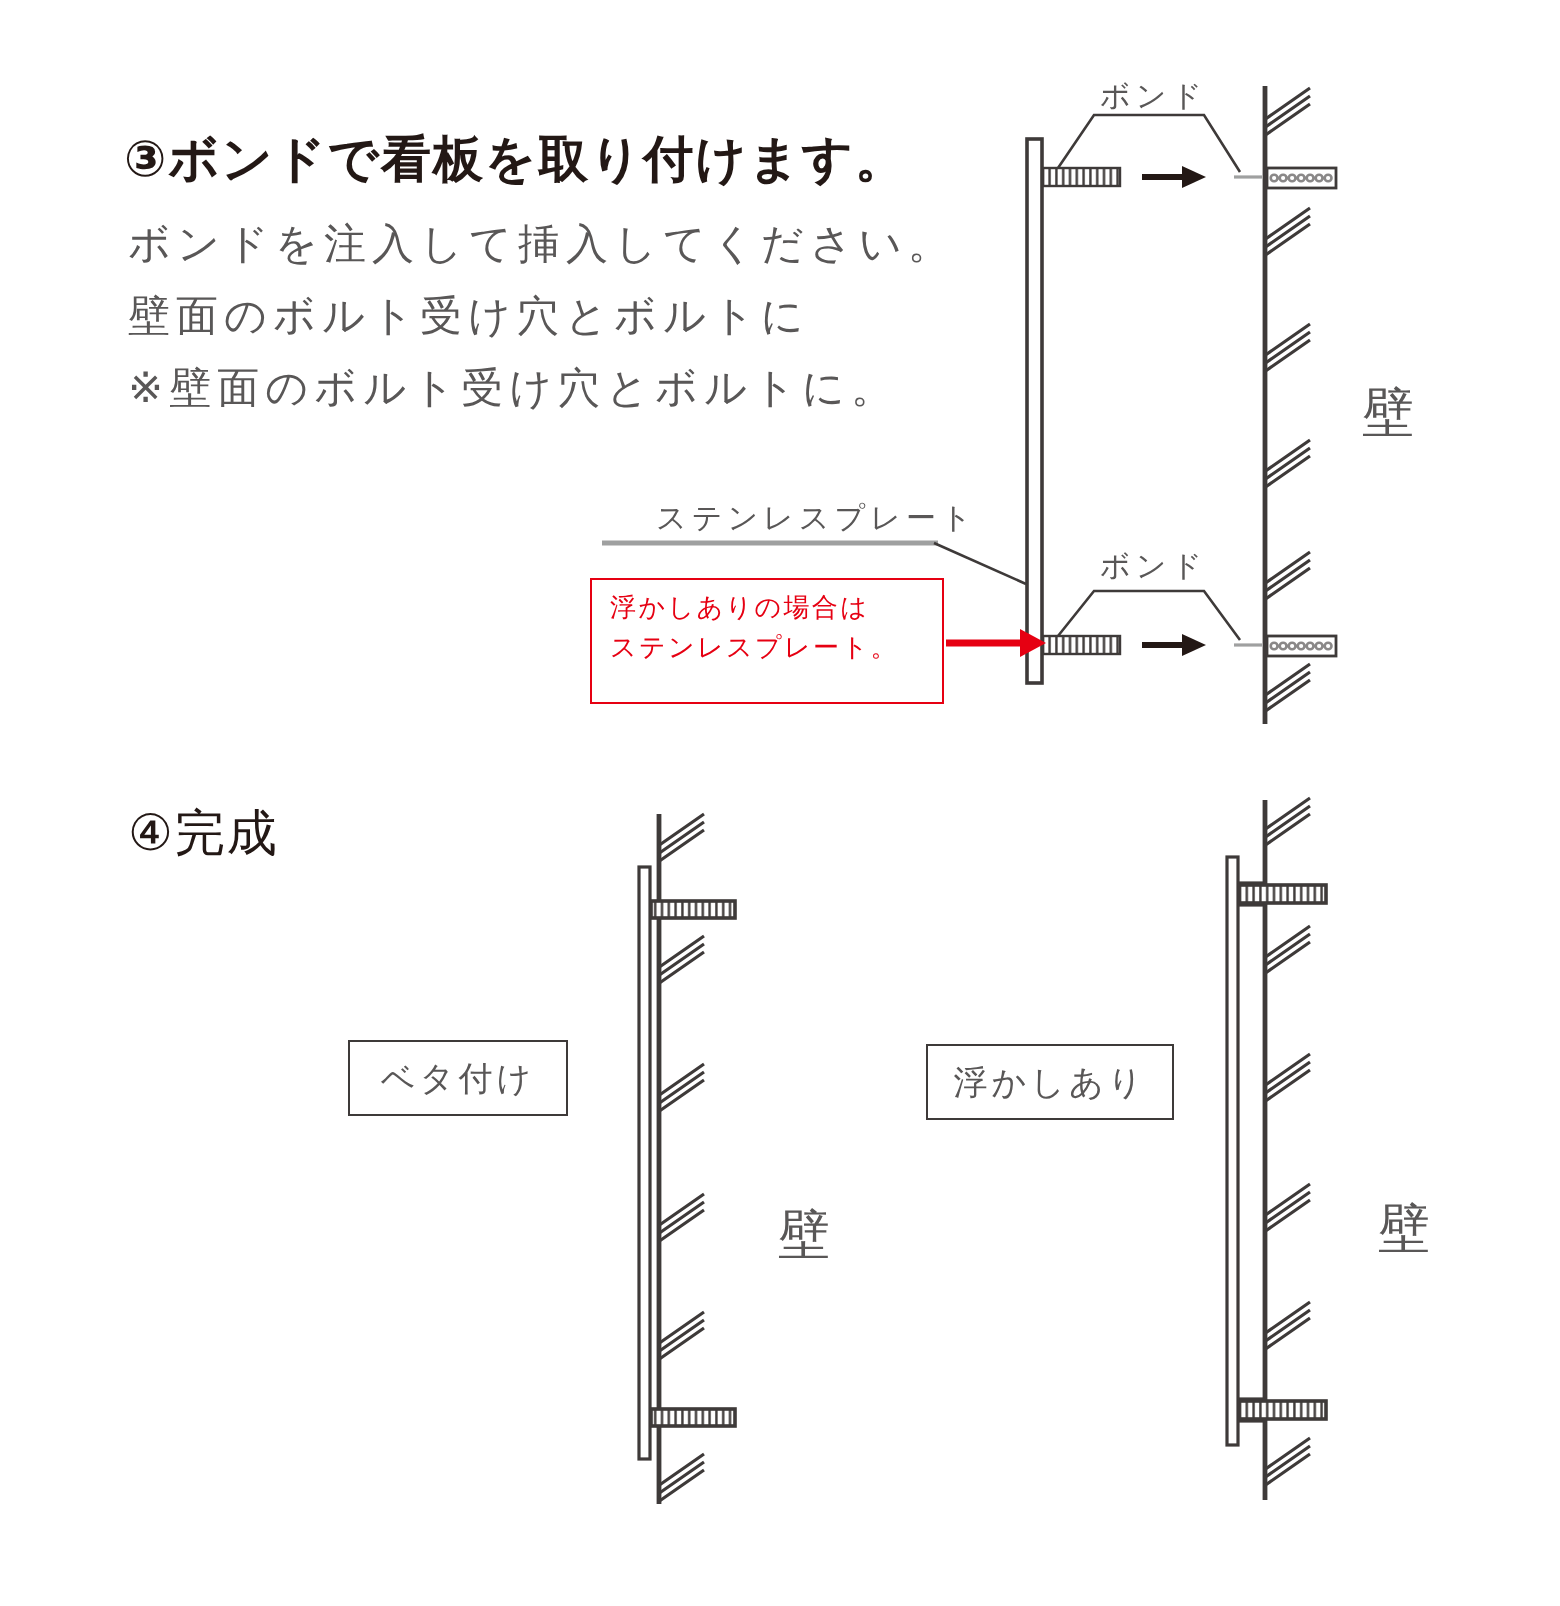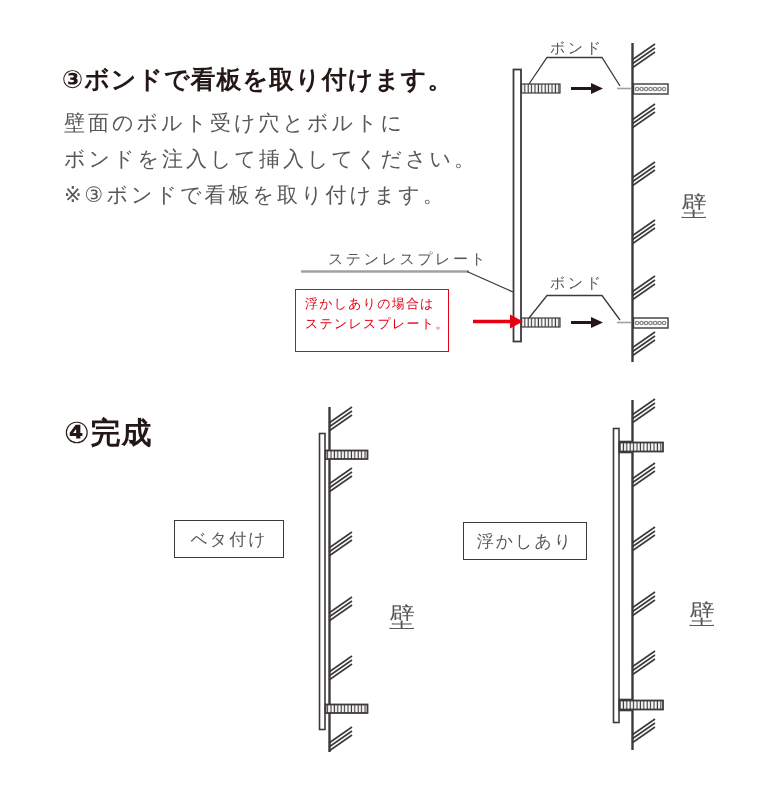--- a/index.html
+++ b/index.html
@@ -4,31 +4,31 @@
 <style>
   html,body { margin:0; padding:0; background:#fff; }
   .canvas {
     position:relative; width:780px; height:803px; background:#ffffff;
     font-family:"Liberation Sans","DejaVu Sans",sans-serif; overflow:hidden;
   }
   .abs { position:absolute; white-space:nowrap; }
   .art { position:absolute; left:0; top:0; }
 
   .h3 { left:62px; top:63px; font-size:25px; font-weight:bold; color:#231815; letter-spacing:1px; }
-  .h4 { left:64px; top:413px; font-size:30px; font-weight:bold; color:#231815; letter-spacing:1px; }
+  .h4 { left:64px; top:400px; font-size:25px; font-weight:normal; color:#231815; letter-spacing:1px; }
 
   .bodytext { left:64px; top:105px; font-size:21px; line-height:36px; color:#595757; letter-spacing:3px; }
 
   .small-label { font-size:15px; color:#595757; letter-spacing:2.5px;text-align:center; }
   .bond1 { left:550px; top:39px; }
   .bond2 { left:550px; top:274px; }
   .plate-label { left:300px; top:250px;margin-left:28px; }
 
   .note {
-    left:295px; top:289px; width:154px; height:63px; box-sizing:border-box;
+    left:295px; top:289px; width:177px; height:63px; box-sizing:border-box;
     border:1px solid #e60012; color:#e60012; font-size:13px; line-height:19.5px;
     padding:4px 0 16px 9px; letter-spacing:1.2px;
   }
 
   .wall-label { font-size:26px; color:#595757; }
   .w1 { left:681px; top:189px; }
   .w2 { left:389px; top:600px; }
   .w3 { left:689px; top:597px; }
 
   .tagbox {
@@ -109,23 +109,23 @@
       <rect x="619.5" y="441.5" width="11.5" height="11" fill="url(#threads)" stroke="#3e3a39" stroke-width="1.6"></rect>
       <rect x="619.5" y="442.5" width="43.5" height="9" fill="url(#threads)" stroke="#3e3a39" stroke-width="1.8"></rect>
       <rect x="619.5" y="699.5" width="11.5" height="11" fill="url(#threads)" stroke="#3e3a39" stroke-width="1.6"></rect>
       <rect x="619.5" y="700.5" width="43.5" height="9" fill="url(#threads)" stroke="#3e3a39" stroke-width="1.8"></rect>
     </g>
   </svg>
 
   <div class="abs h3">③ボンドで看板を取り付けます。</div>
 
   <div class="abs bodytext">
+    <div>ボンドを注入して挿入してください。</div>
     <div>壁面のボルト受け穴とボルトに</div>
-    <div>ボンドを注入して挿入してください。</div>
-    <div>※③ボンドで看板を取り付けます。</div>
+    <div>※壁面のボルト受け穴とボルトに。</div>
   </div>
 
   <div class="abs small-label bond1">ボンド</div>
   <div class="abs small-label bond2">ボンド</div>
   <div class="abs small-label plate-label">ステンレスプレート</div>
 
   <div class="abs note">
     <div>浮かしありの場合は</div>
     <div>ステンレスプレート。</div>
   </div>

